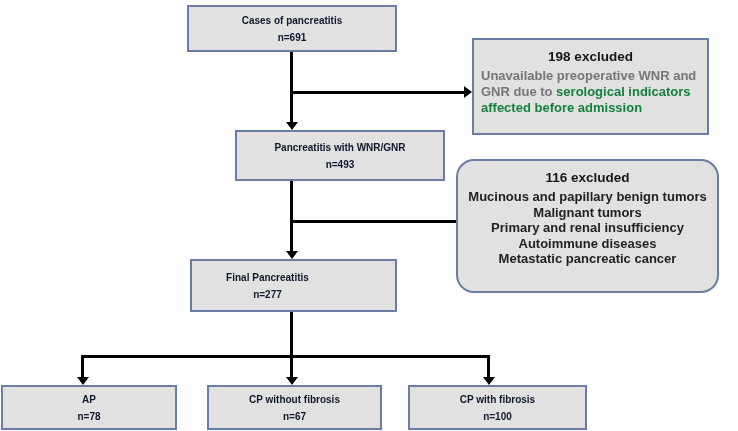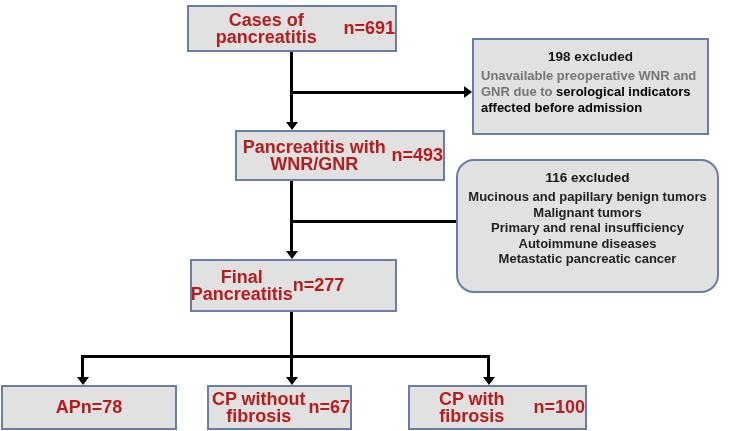--- a/index.html
+++ b/index.html
@@ -10,28 +10,28 @@
     background: #ffffff;
     font-family: "Liberation Sans", sans-serif;
     overflow: hidden;
   }
   .flow-box {
     position: absolute;
     box-sizing: border-box;
     background: var(--box-fill, #e1e1e1);
     border: 2px solid var(--box-border, #6b7da4);
     display: flex;
-    flex-direction: row;
+    flex-direction: column;
     justify-content: center;
     align-items: center;
     text-align: center;
     font-weight: bold;
-    font-size: 18px;
+    font-size: 10px;
     line-height: 17px;
-    color: #b91c1c;
+    color: #0f172a;
   }
   .flow-box.shift-left { padding-right: 52px; }
   .excl-box {
     position: absolute;
     box-sizing: border-box;
     background: var(--box-fill, #e1e1e1);
     border: 2px solid var(--box-border, #6b7da4);
     font-weight: bold;
     font-size: 13px;
     color: #1f1f1f;
@@ -40,21 +40,21 @@
   .excl-title {
     text-align: center;
     font-size: 13.5px;
     line-height: 16px;
     margin-bottom: 3px;
     color: #161616;
   }
   .excl-body { text-align: left; line-height: 16px; }
   .excl-item { text-align: center; line-height: 15.5px; white-space: nowrap; }
   .seg-gray { color: #757575; }
-  .seg-dark { color: #000000; }
+  .seg-dark { color: #15803d; }
   .vline, .hline { position: absolute; background: #000000; }
   .vline { width: 3px; }
   .hline { height: 3px; }
   .arrow-down {
     position: absolute; width: 0; height: 0;
     border-left: 6px solid transparent;
     border-right: 6px solid transparent;
     border-top: 8px solid #000000;
   }
   .arrow-right {
@@ -106,21 +106,21 @@
   <div class="flow-box shift-left" style="left:190px; top:259px; width:207px; height:53px;">
     <div>Final Pancreatitis</div>
     <div>n=277</div>
   </div>
 
   <div class="flow-box" style="left:1px; top:385px; width:176px; height:45px;">
     <div>AP</div>
     <div>n=78</div>
   </div>
 
-  <div class="flow-box" style="left:207px; top:385px; width:145px; height:45px;">
+  <div class="flow-box" style="left:207px; top:385px; width:175px; height:45px;">
     <div>CP without fibrosis</div>
     <div>n=67</div>
   </div>
 
   <div class="flow-box" style="left:408px; top:385px; width:179px; height:45px;">
     <div>CP with fibrosis</div>
     <div>n=100</div>
   </div>
 
   <div class="excl-box" style="left:472px; top:38px; width:237px; height:97px;">

